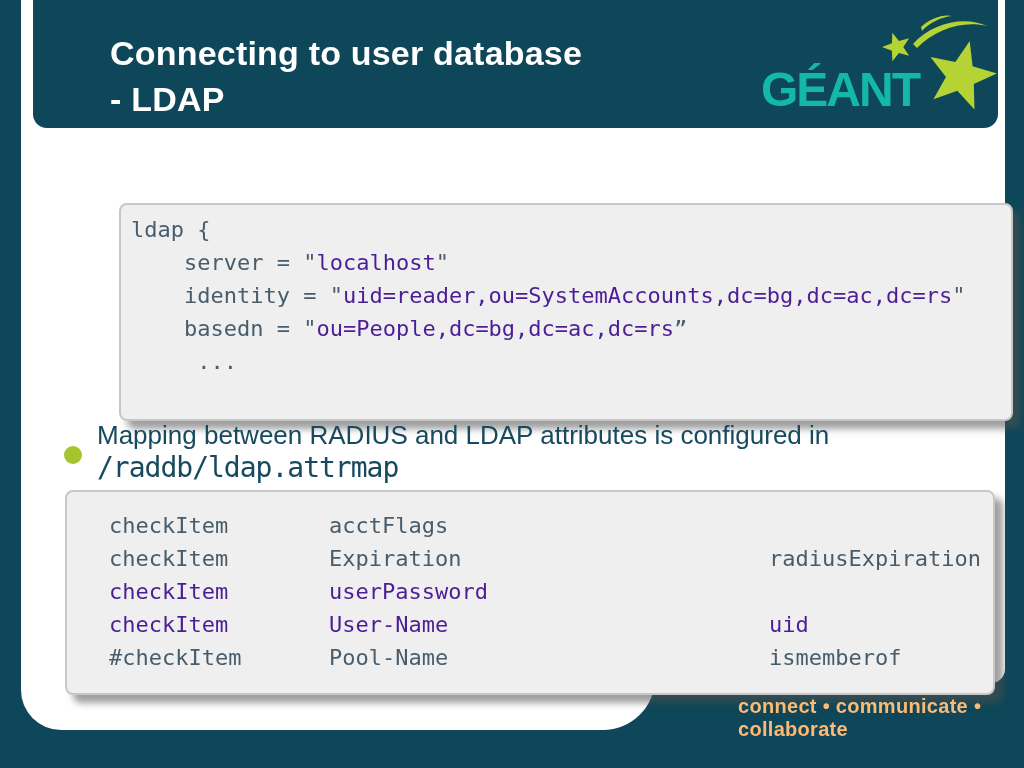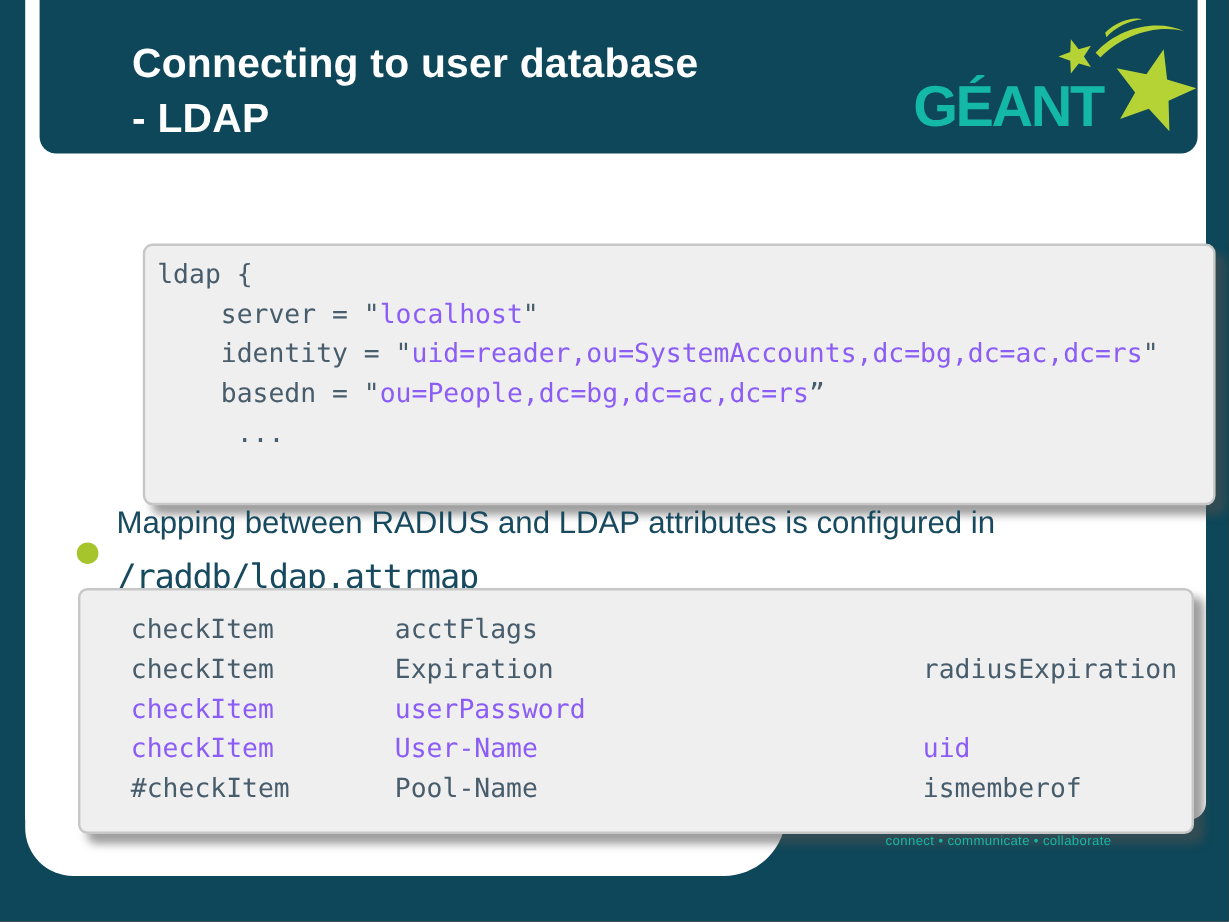--- a/index.html
+++ b/index.html
@@ -38,40 +38,40 @@
   
   .bullet-row { position:absolute; display:flex; align-items:flex-start; }
   .dot {
     width:18px; height:18px; border-radius:50%;
     background:#a6c42b; flex:0 0 auto; margin-right:15px; margin-top:6px;
   }
   .b-text { font-size:26px; color:#17495f; line-height:30px; }
   .b-mono { font-family:"DejaVu Sans Mono", monospace; font-size:28px; letter-spacing:-1px; }
   .b1 { left:64px; top:158px; }
   .b2 { left:64px; top:420px;align-items:center; }
-  .b2 .b-mono { display:block; margin-top:16px; }
+  .b2 .b-mono { display:block; margin-top:3px; }
   
   .code-box {
     position:absolute; background:#efefef;
     border:2px solid #c7c7c7; border-radius:8px;
     box-shadow:8px 8px 7px rgba(80,80,80,0.55);
     font-family:"DejaVu Sans Mono", monospace; font-size:22px;
     color:#485d6c; line-height:33px; overflow:hidden;
   }
   .code1 { left:83px; top:203px; width:880px; height:190px; padding:8px 0 16px 10px;margin-left:36px; }
   .code2 { left:65px; top:490px; width:926px; height:184px; padding:17px 0 0 0; }
   .code-line { white-space:pre; }
-  .red { color:#8b5cf6; }
+  .red { color:#4c1d95; }
   .attr-row { display:flex; white-space:pre; }
   .attr-row .c1 { width:220px; margin-left:42px; flex:0 0 auto; }
   .attr-row .c2 { width:440px; flex:0 0 auto; }
   
   .footer {
     position:absolute; left:738px; top:695px;
-    color:#14b8a6; font-size:11px; font-weight:400; letter-spacing:0.3px;
+    color:#fdba74; font-size:20px; font-weight:700; letter-spacing:0.3px;
   }
 </style>
 </head>
 <body>
 
 <div class="slide">
 
   <div class="white-tab"></div>
   <div class="white-panel"></div>
 

